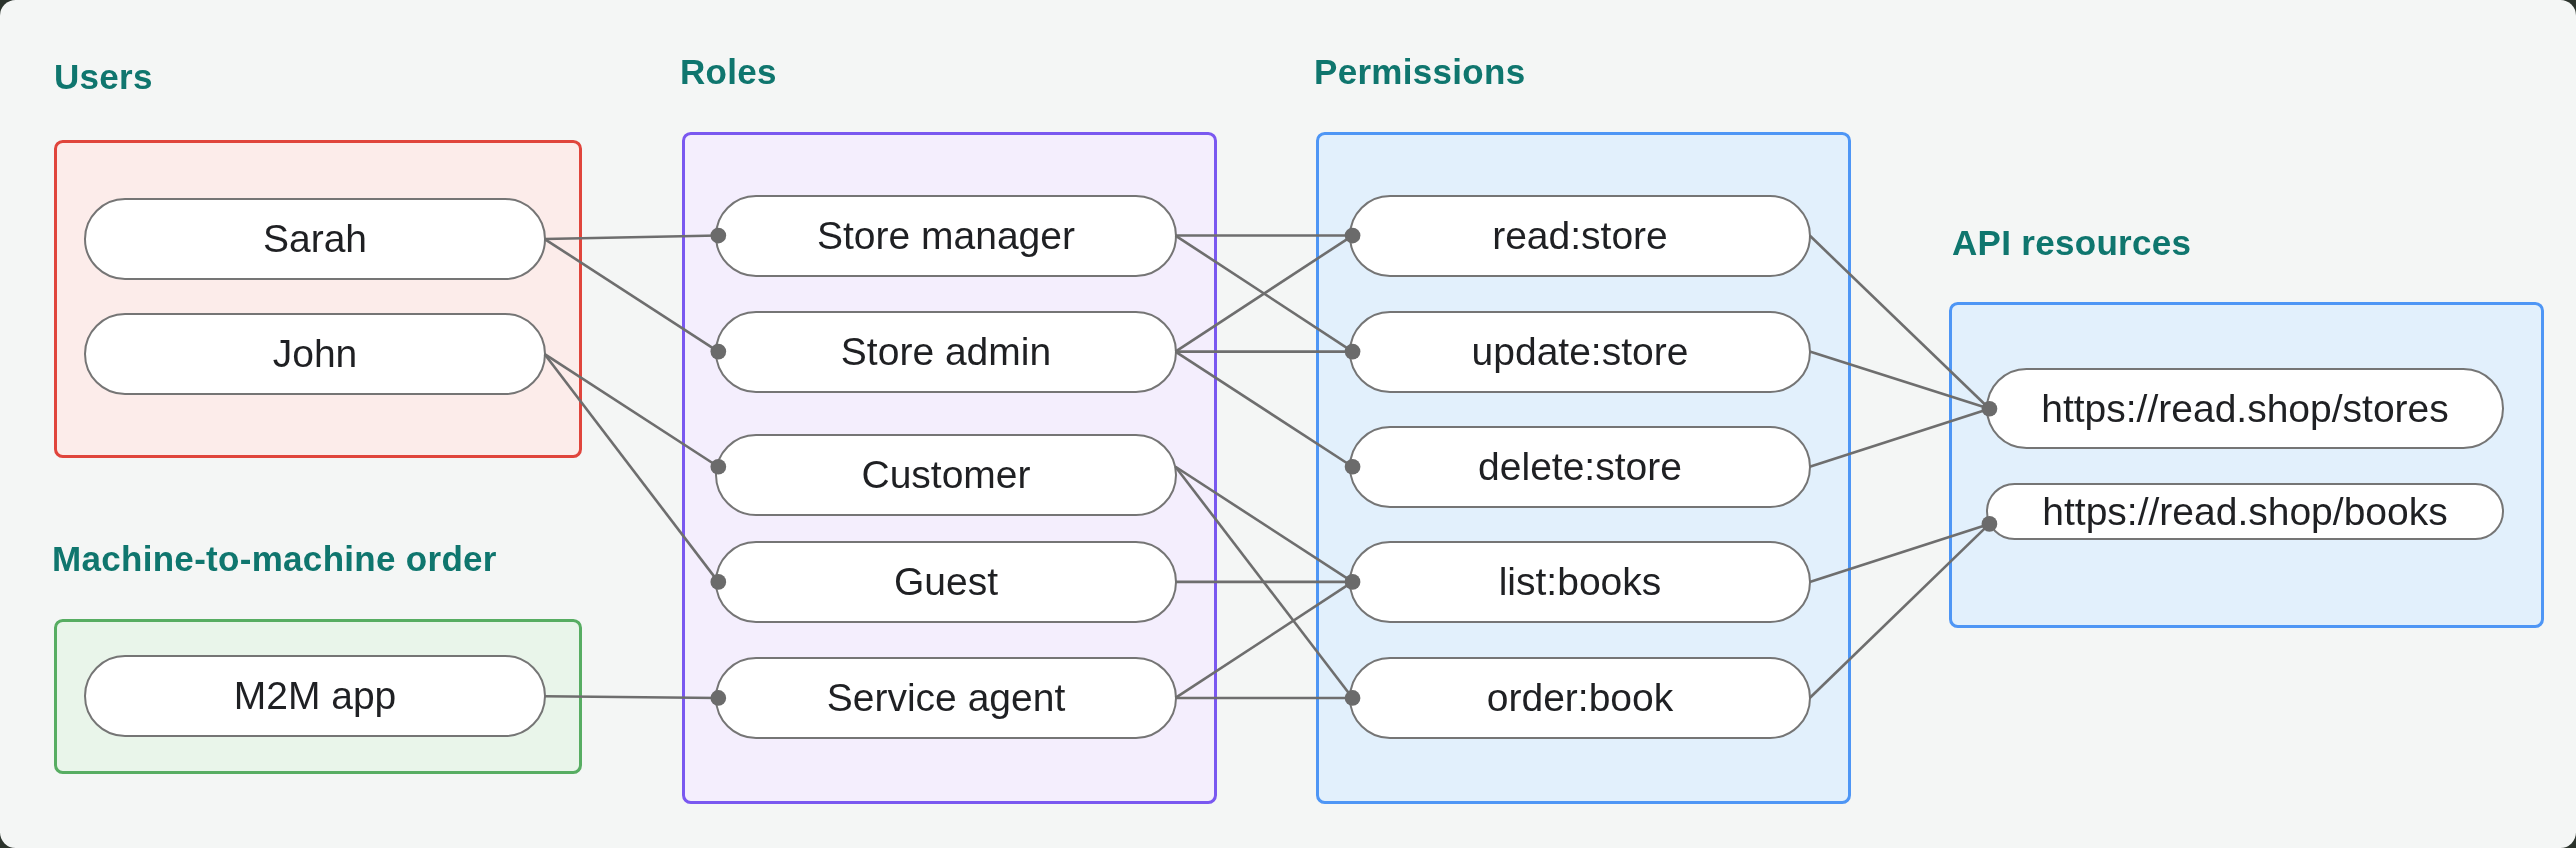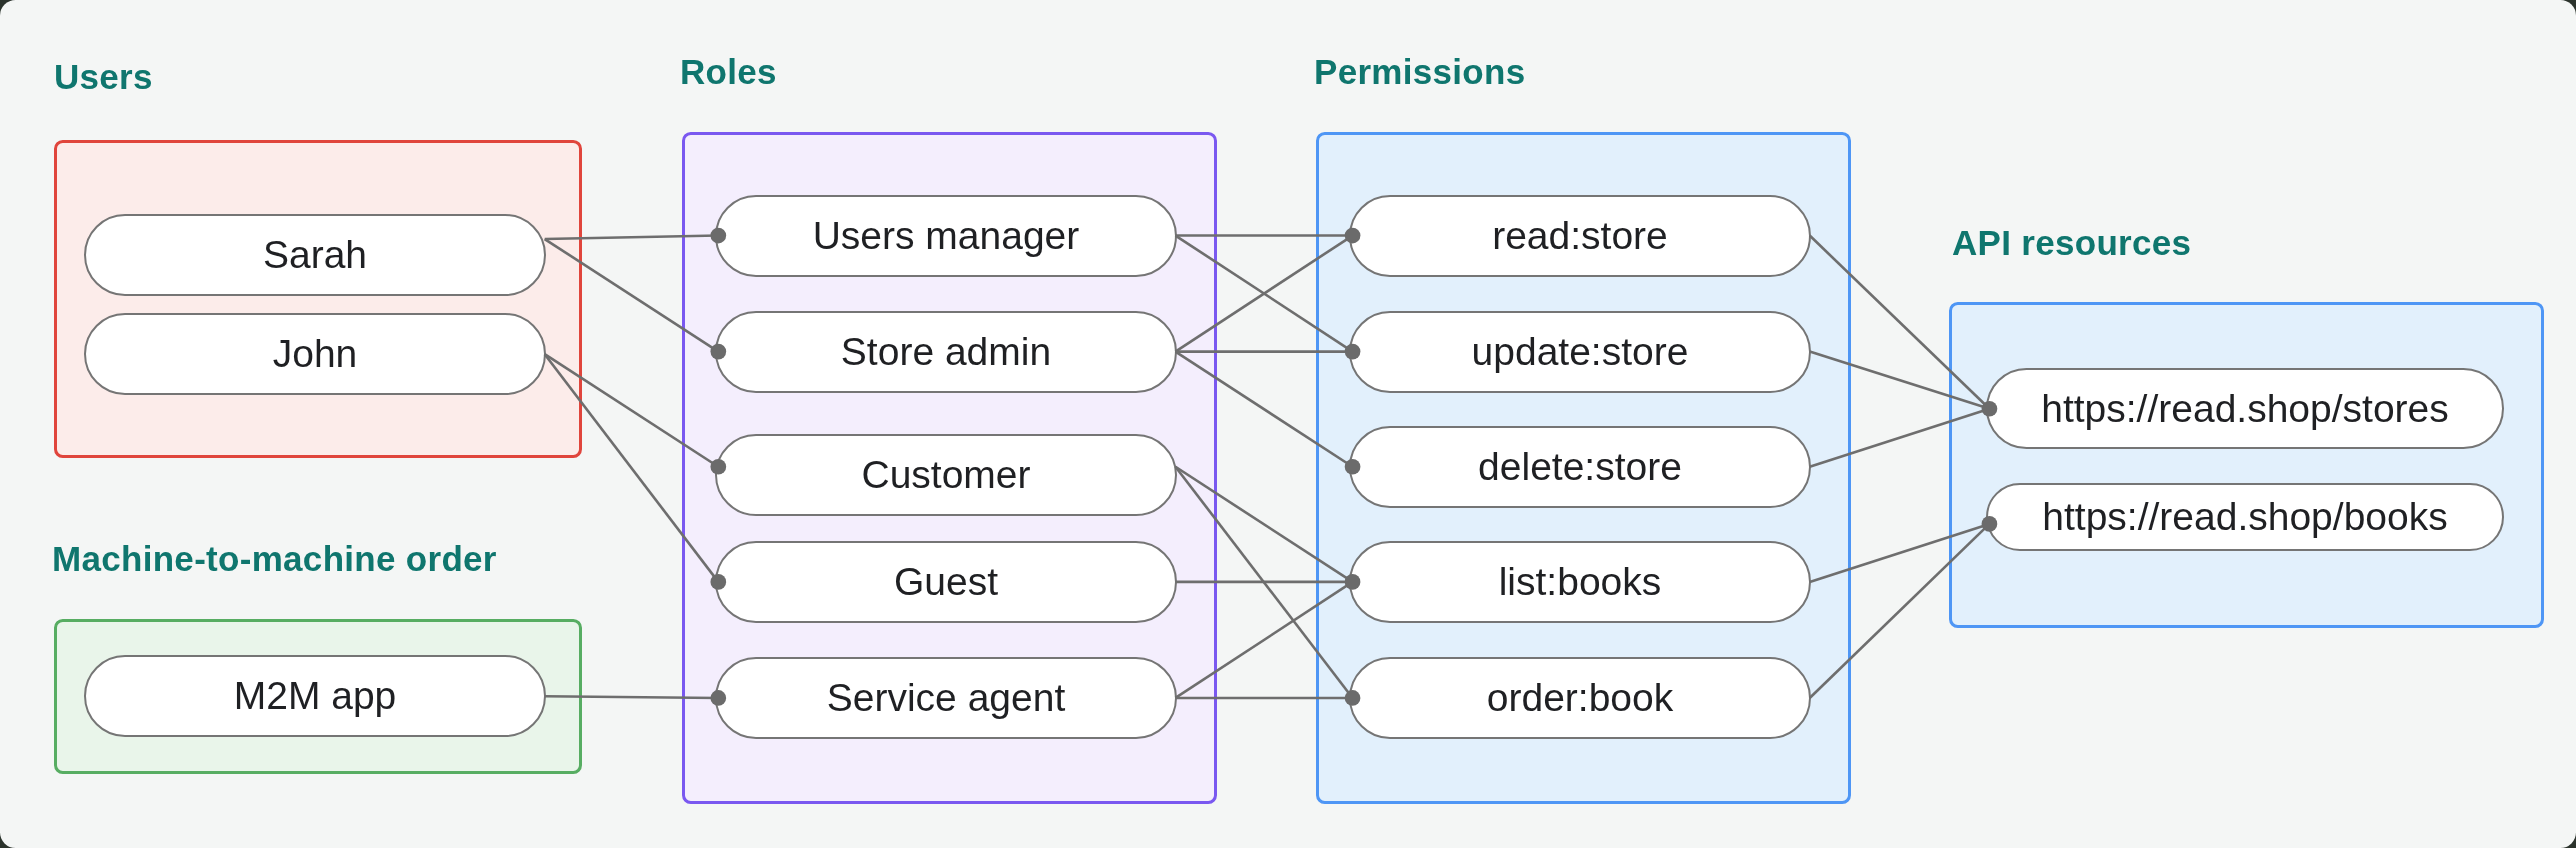--- a/index.html
+++ b/index.html
@@ -63,35 +63,35 @@
   #box-roles       { left: 682px;  top: 132px; width: 529px; height: 666px; }
   #box-permissions { left: 1316px; top: 132px; width: 529px; height: 666px; }
   #box-api         { left: 1949px; top: 302px; width: 589px; height: 320px; }
 
   #label-users       { left: 54px;   top: 56px;  }
   #label-m2m         { left: 52px;   top: 538px; }
   #label-roles       { left: 680px;  top: 51px;  }
   #label-permissions { left: 1314px; top: 51px;  }
   #label-api         { left: 1952px; top: 222px; }
 
-  #n-sarah         { left: 84px;   top: 198px; width: 462px; margin-top: 16px; }
+  #n-sarah         { left: 84px;   top: 198px; width: 462px; }
   #n-john          { left: 84px;   top: 313px; width: 462px; }
   #n-m2m-app       { left: 84px;   top: 655px; width: 462px; }
   #n-store-manager { left: 715px;  top: 195px; width: 462px; }
   #n-store-admin   { left: 715px;  top: 311px; width: 462px; }
   #n-customer      { left: 715px;  top: 426px; width: 462px; margin-top: 8px; }
   #n-guest         { left: 715px;  top: 541px; width: 462px; }
   #n-service-agent { left: 715px;  top: 657px; width: 462px; }
   #n-read-store    { left: 1349px; top: 195px; width: 462px; }
   #n-update-store  { left: 1349px; top: 311px; width: 462px; }
   #n-delete-store  { left: 1349px; top: 426px; width: 462px; }
   #n-list-books    { left: 1349px; top: 541px; width: 462px; }
   #n-order-book    { left: 1349px; top: 657px; width: 462px; }
   #n-stores        { left: 1986px; top: 368px; width: 518px; height: 81px; }
-  #n-books         { left: 1986px; top: 483px; width: 518px; height: 68px; }
+  #n-books         { left: 1986px; top: 483px; width: 518px; height: 57px; }
 </style>
 </head>
 <body>
 
 <div id="canvas">
 
   <div class="group-box" id="box-users" style="border-color: rgb(224, 69, 60); background: rgb(252, 236, 234);"></div>
   <div class="group-box" id="box-m2m" style="border-color: rgb(87, 173, 98); background: rgb(233, 245, 234);"></div>
   <div class="group-box" id="box-roles" style="border-color: rgb(122, 88, 240); background: rgb(244, 238, 253);"></div>
   <div class="group-box" id="box-permissions" style="border-color: rgb(78, 150, 245); background: rgb(226, 240, 252);"></div>
@@ -101,21 +101,21 @@
   <div class="group-label" id="label-m2m">Machine-to-machine order</div>
   <div class="group-label" id="label-roles">Roles</div>
   <div class="group-label" id="label-permissions">Permissions</div>
   <div class="group-label" id="label-api">API resources</div>
 
   <div class="node" id="n-sarah">Sarah</div>
   <div class="node" id="n-john">John</div>
 
   <div class="node" id="n-m2m-app">M2M app</div>
 
-  <div class="node" id="n-store-manager">Users manager</div>
+  <div class="node" id="n-store-manager">Store manager</div>
   <div class="node" id="n-store-admin">Store admin</div>
   <div class="node" id="n-customer">Customer</div>
   <div class="node" id="n-guest">Guest</div>
   <div class="node" id="n-service-agent">Service agent</div>
 
   <div class="node" id="n-read-store">read:store</div>
   <div class="node" id="n-update-store">update:store</div>
   <div class="node" id="n-list-books">list:books</div>
   <div class="node" id="n-delete-store">delete:store</div>
   <div class="node" id="n-order-book">order:book</div>

